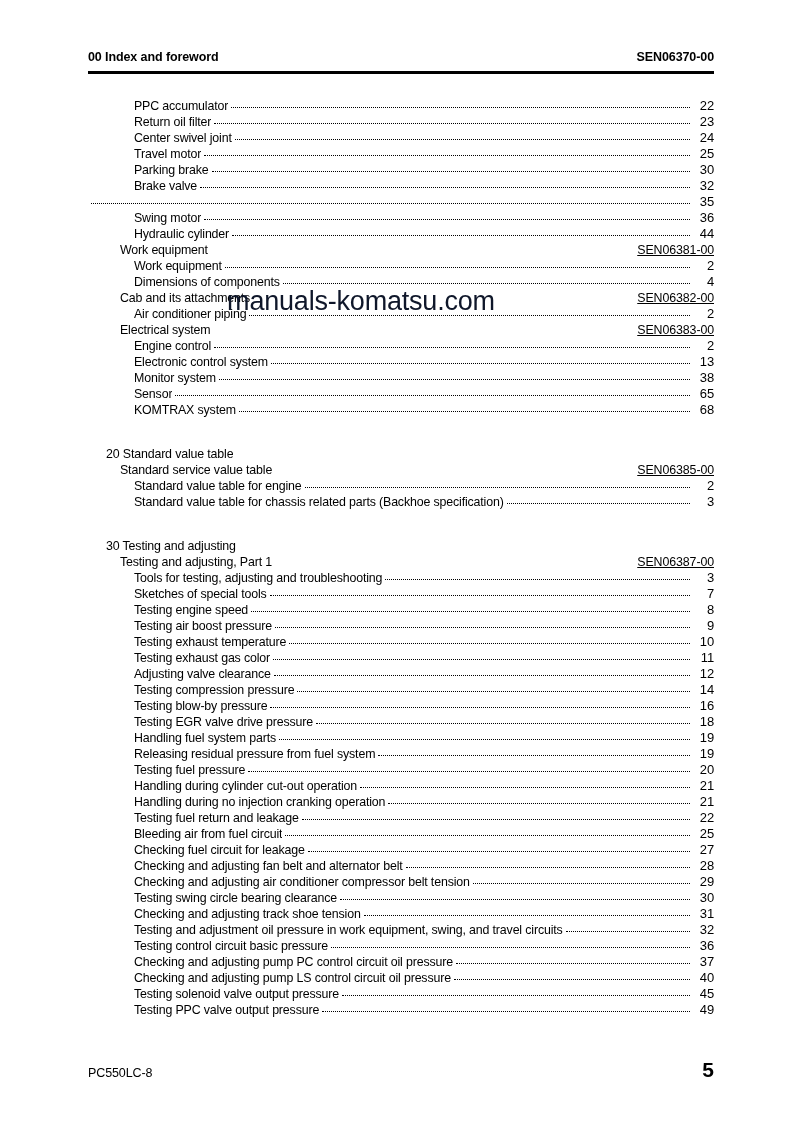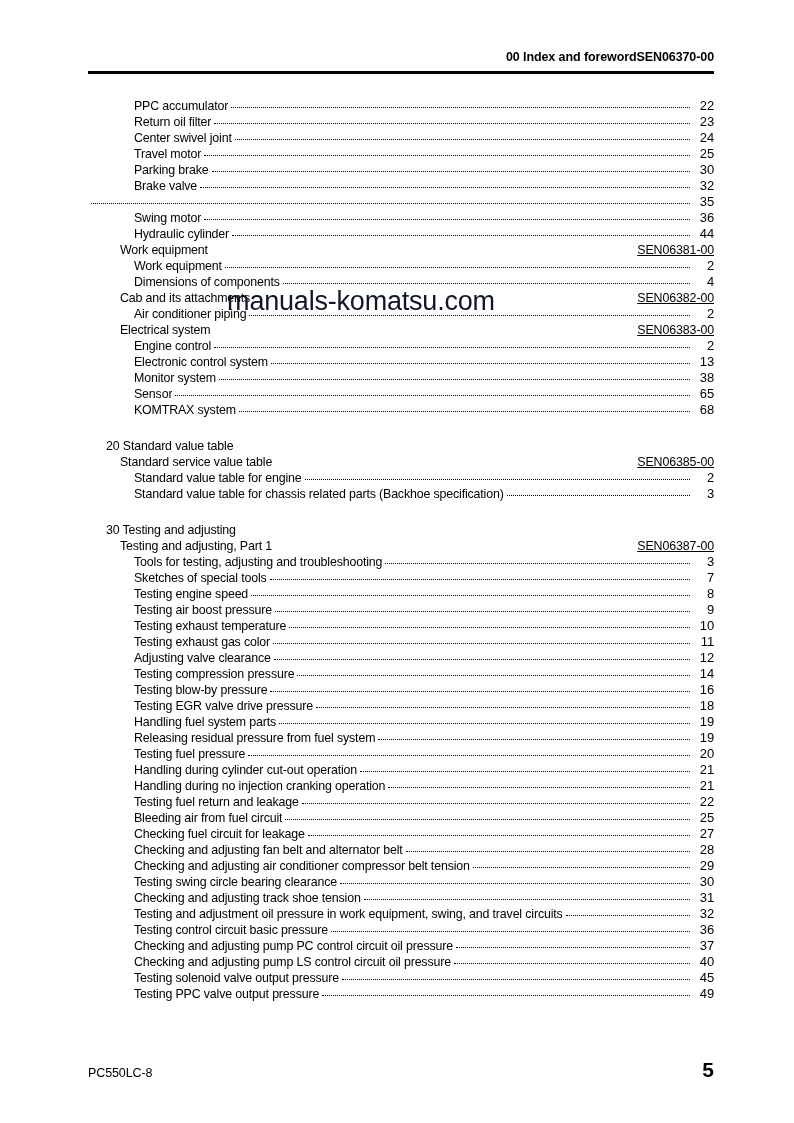--- a/index.html
+++ b/index.html
@@ -22,21 +22,21 @@
     height: 1123px;
   }
 
   
   .header {
     position: absolute;
     left: 88px;
     top: 50px;
     width: 626px;
     display: flex;
-    justify-content: flex-end;
+    justify-content: space-between;
     align-items: flex-end;
     font-size: 12.5px;
     font-weight: bold;
     letter-spacing: -0.1px;
   }
   .header-rule {
     position: absolute;
     left: 88px;
     top: 71px;
     width: 626px;
@@ -53,21 +53,21 @@
   }
   .row {
     display: flex;
     align-items: baseline;
     height: 16px;
     line-height: 16px;
     font-size: 12.4px;
     white-space: nowrap;
     letter-spacing: -0.15px;
   }
-  .row.gap-before { margin-top: 20px; }
+  .row.gap-before { margin-top: 28px; }
 
   .lvl0 .label { padding-left: 18px; }
   .lvl1 .label { padding-left: 32px; }
   .lvl2 .label { padding-left: 46px; }
 
   .label {
     flex: 0 0 auto;
     overflow: hidden;
   }
   .leader {

